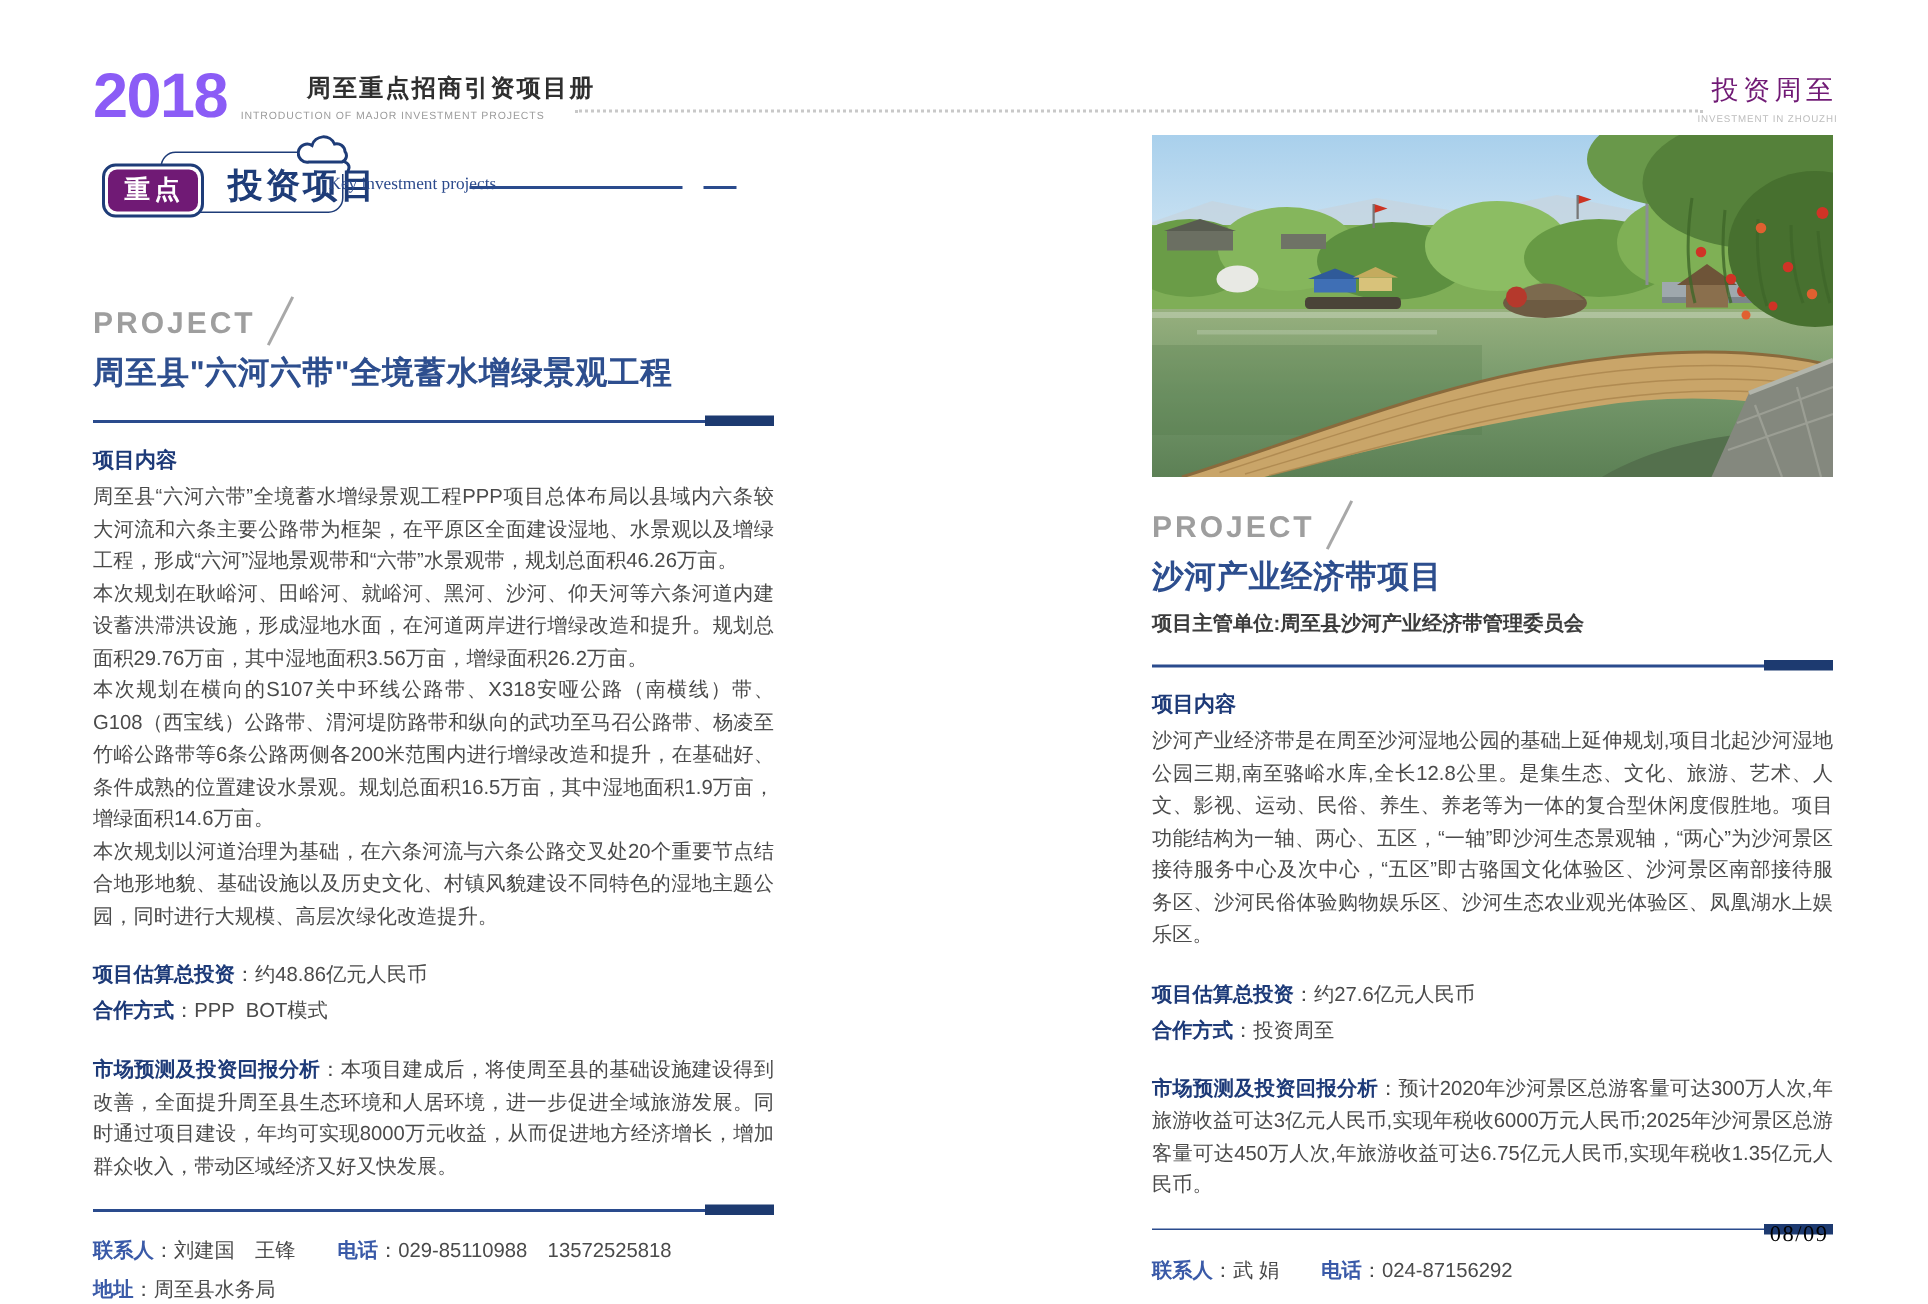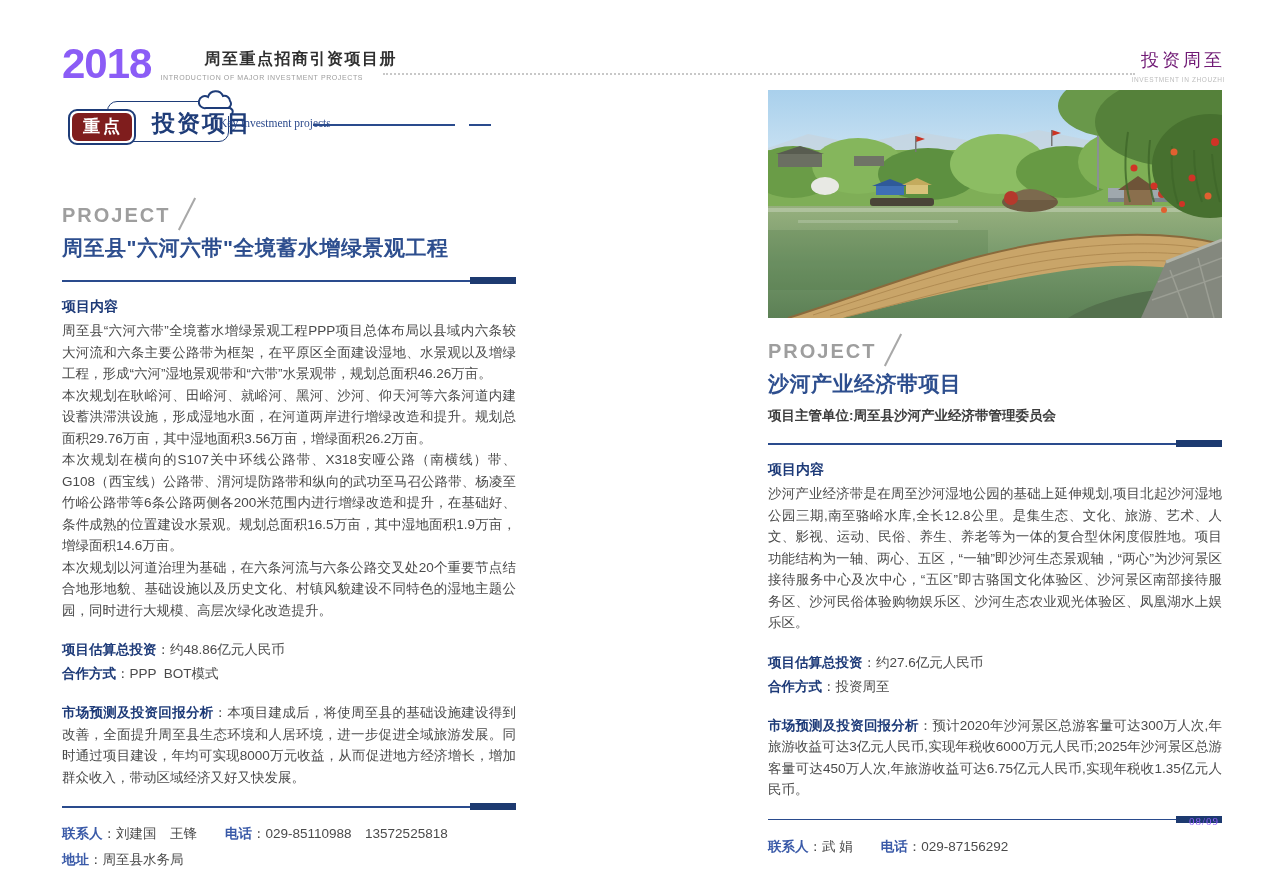--- a/index.html
+++ b/index.html
@@ -18,21 +18,21 @@
   .hdr-right-title { font-size:18px; color:#701a75; letter-spacing:3px; }
   .hdr-right-sub { font-size:6.5px; color:#bdbdbd; letter-spacing:0.6px; margin-top:4px; }
 
   
   .badge-wrap { position:absolute; left:60px; top:96px; width:450px; height:70px; }
   .badge-outline { position:absolute; left:47px; top:5px; width:122px; height:41px;
     border:1.5px solid #1e3c78; border-radius:10px; }
   .cloud-icon { position:absolute; left:138px; top:-6px; width:42px; height:26px; background:#fff; }
   .badge-pill-outer { position:absolute; left:8px; top:13px; border:2px solid #1e3c78;
     border-radius:9px; background:#fff; padding:2px; }
-  .badge-pill-inner { background:#7f1d1d; color:#fff; border-radius:6px;
+  .badge-pill-inner { background:#701a75; color:#fff; border-radius:6px;
     font-size:17px; font-weight:bold; letter-spacing:3px; padding:2px 9px 3px 11px; }
   .badge-title { position:absolute; left:73px; top:12px; font-size:23px; font-weight:bold;
     color:#1e3c78; letter-spacing:2px; white-space:nowrap;padding-left:19px; }
   .badge-en { position:absolute; left:159px; top:21px; width:100px;
     font-family:"Liberation Serif","DejaVu Serif",serif; font-size:11.5px; color:#2c4a8c;
     white-space:nowrap; }
   .badge-line { position:absolute; left:253px; top:28px; width:142px; height:1.5px; background:#2a4b8d; }
   .badge-dash { position:absolute; left:409px; top:28px; width:22px; height:1.5px; background:#2a4b8d; }
 
   
@@ -63,21 +63,21 @@
 
   .contact { margin-top:11px; font-size:13.5px; line-height:26px; }
   .c-label { color:#3a5aa8; font-weight:bold; }
   .c-val { color:#4a4a4a; white-space:pre-wrap; }
   .c-gap { display:inline-block; width:28px; }
 
   
   .photo { position:absolute; left:768px; top:90px; width:454px; height:228px; overflow:hidden; }
   .photo svg { display:block; }
 
-  .page-num { position:absolute; right:66px; top:815px; font-size:11px; color:#8b5cf6;
+  .page-num { position:absolute; right:66px; top:815px; font-size:15px; color:#000000;
     font-family:"Liberation Serif","DejaVu Serif",serif; letter-spacing:1px; }
 </style>
 </head>
 <body>
 
 <div class="hdr-left">
   <div class="hdr-year">2018</div>
   <div class="hdr-book">
     <div class="hdr-book-title">周至重点招商引资项目册</div>
     <div class="hdr-book-sub">INTRODUCTION OF MAJOR INVESTMENT PROJECTS</div>
@@ -233,21 +233,21 @@
 
   <p class="market"><span class="kv-label">市场预测及投资回报分析</span><span class="kv-val">：预计2020年沙河景区总游客量可达300万人次,年旅游收益可达3亿元人民币,实现年税收6000万元人民币;2025年沙河景区总游客量可达450万人次,年旅游收益可达6.75亿元人民币,实现年税收1.35亿元人民币。</span></p>
 
   <div class="rule">
       <div class="rule-line"></div>
       <div class="rule-block"></div>
     </div>
 
   <div class="contact">
     <div>
-      <span class="c-label">联系人</span><span class="c-val">：武 娟</span><span class="c-gap"></span><span class="c-label">电话</span><span class="c-val">：029-87156292</span>
+      <span class="c-label">联系人</span><span class="c-val">：武 娟</span><span class="c-gap"></span><span class="c-label">电话</span><span class="c-val">：024-87156292</span>
     </div>
     <div>
       
     </div>
   </div>
 </div>
 
 <div class="page-num">08/09</div>
 
 </body></html>

